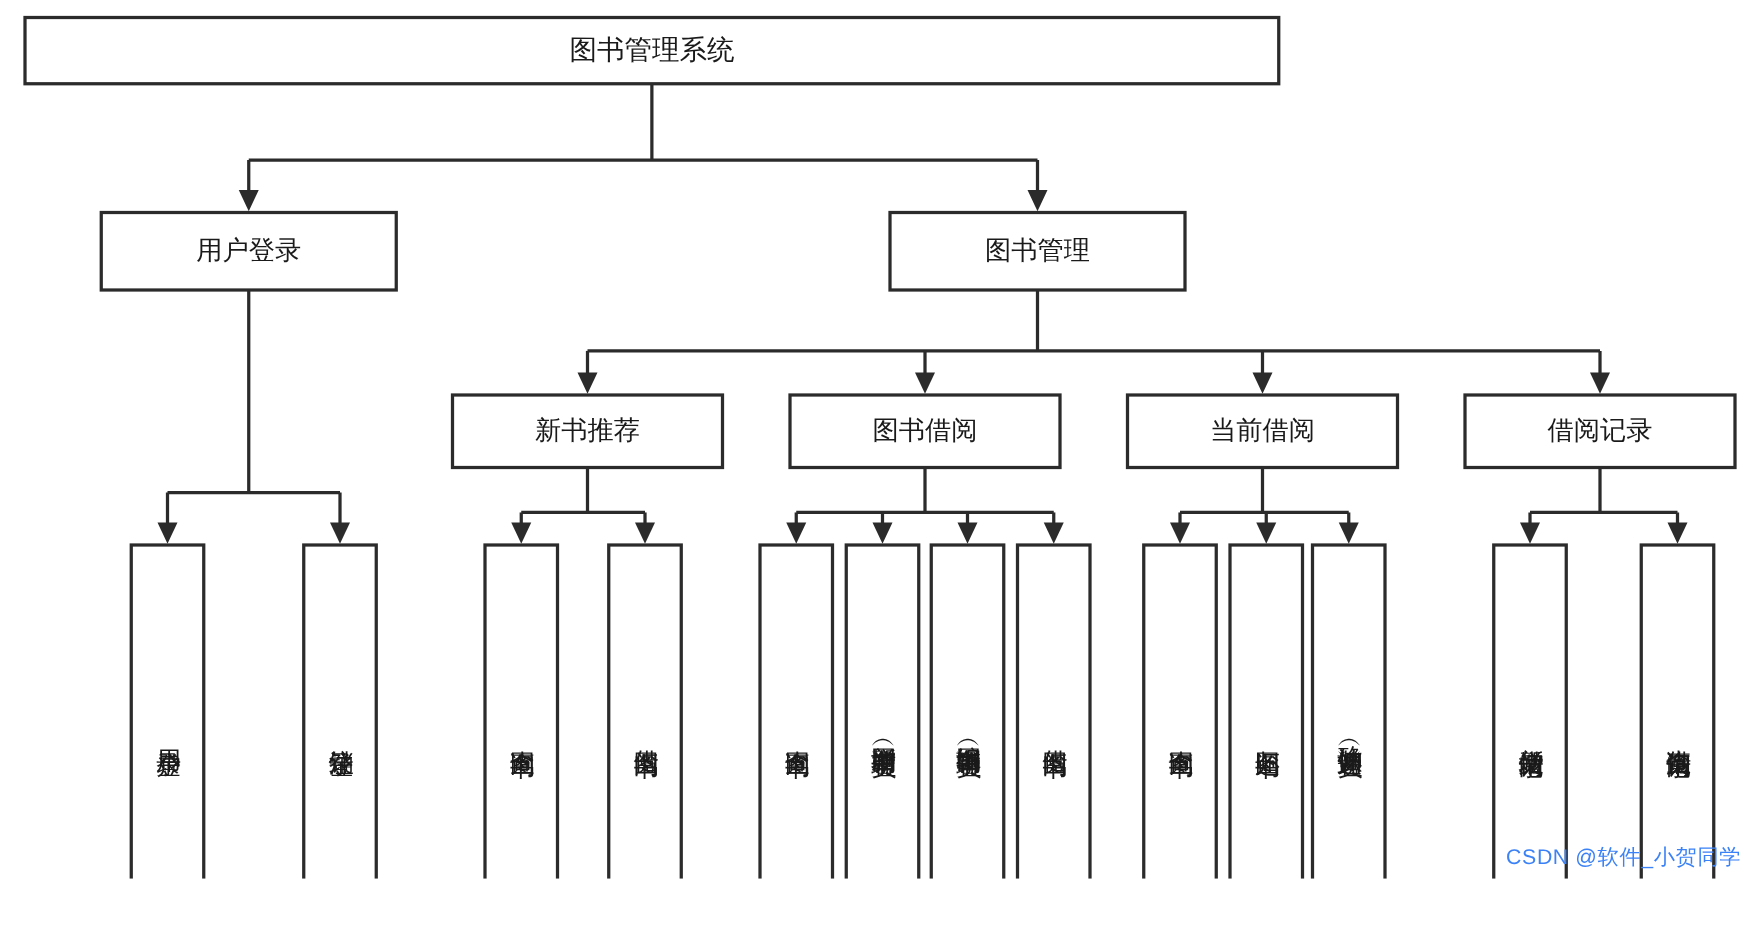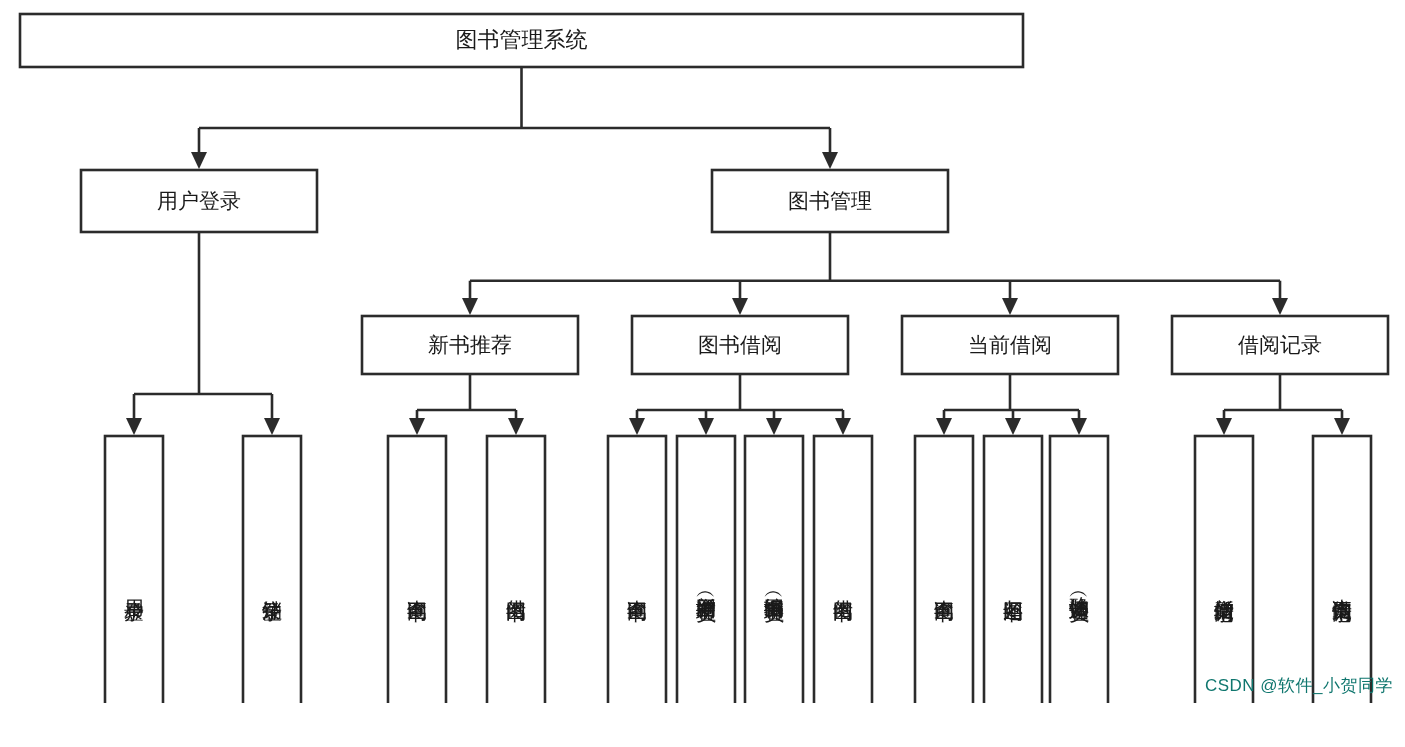--- a/index.html
+++ b/index.html
@@ -73,21 +73,21 @@
     letter-spacing: 1px;
     white-space: nowrap;
     text-align: center;
   }
   #watermark {
     position: absolute;
     right: 12px;
     bottom: 6px;
     font-family: "Liberation Sans", "DejaVu Sans", sans-serif;
     font-size: 17px;
-    color: #0f766e;
+    color: #3b82f6;
     letter-spacing: 0.5px;
     white-space: nowrap;
     user-select: none;
   }
 </style>
 </head>
 <body>
 
 <div id="diagram-root">
 

